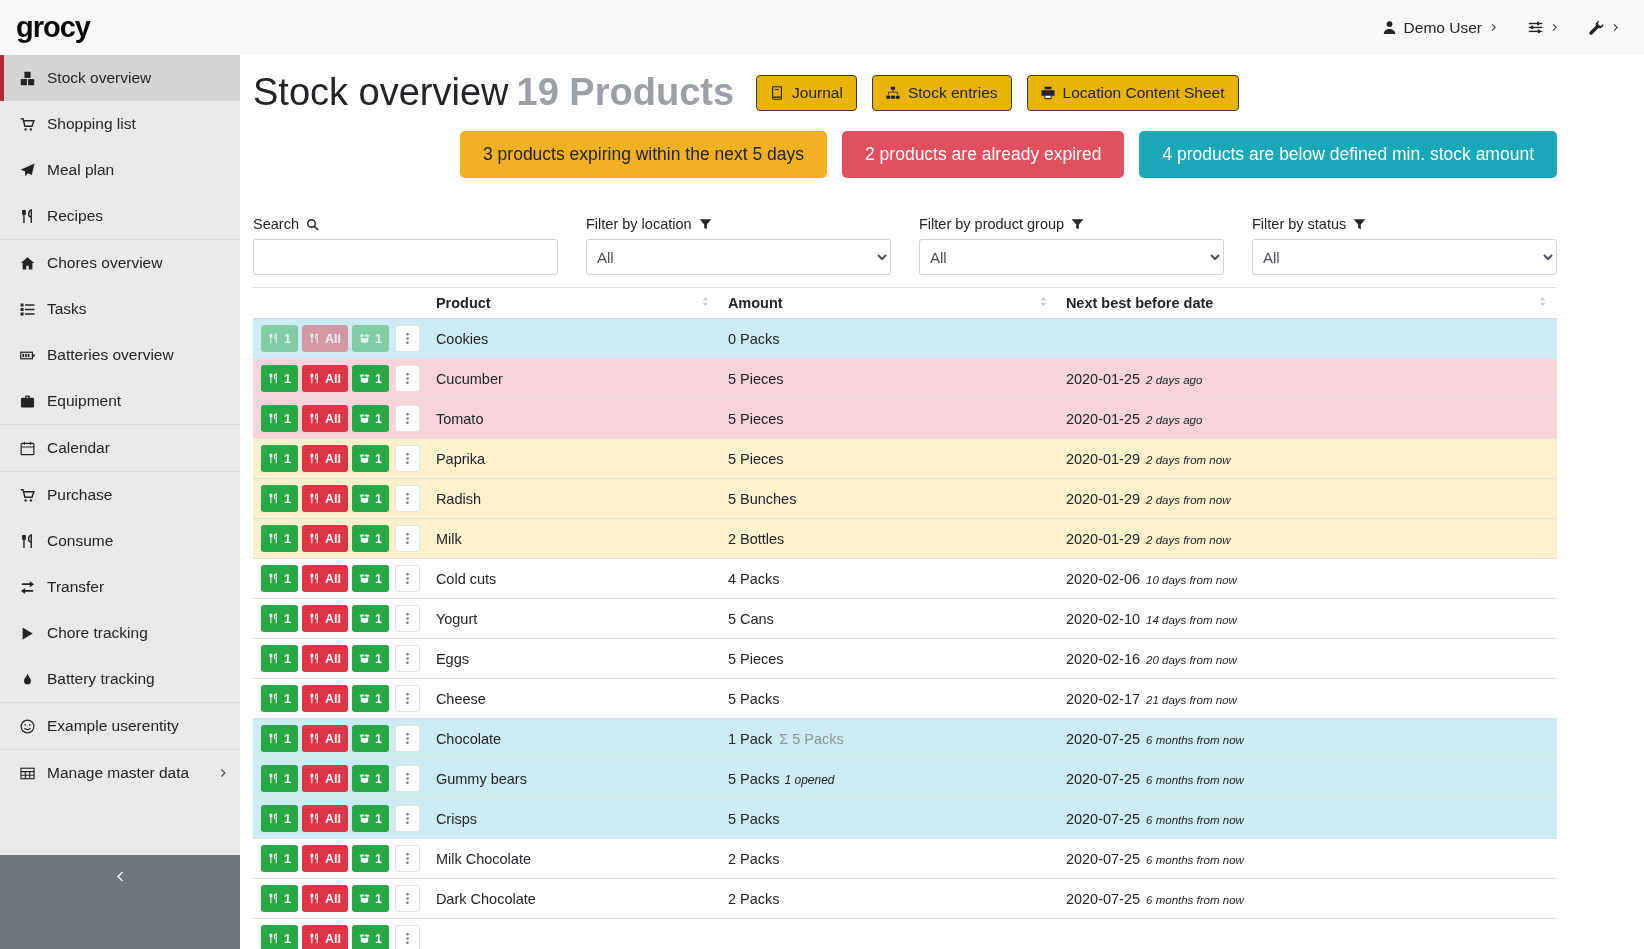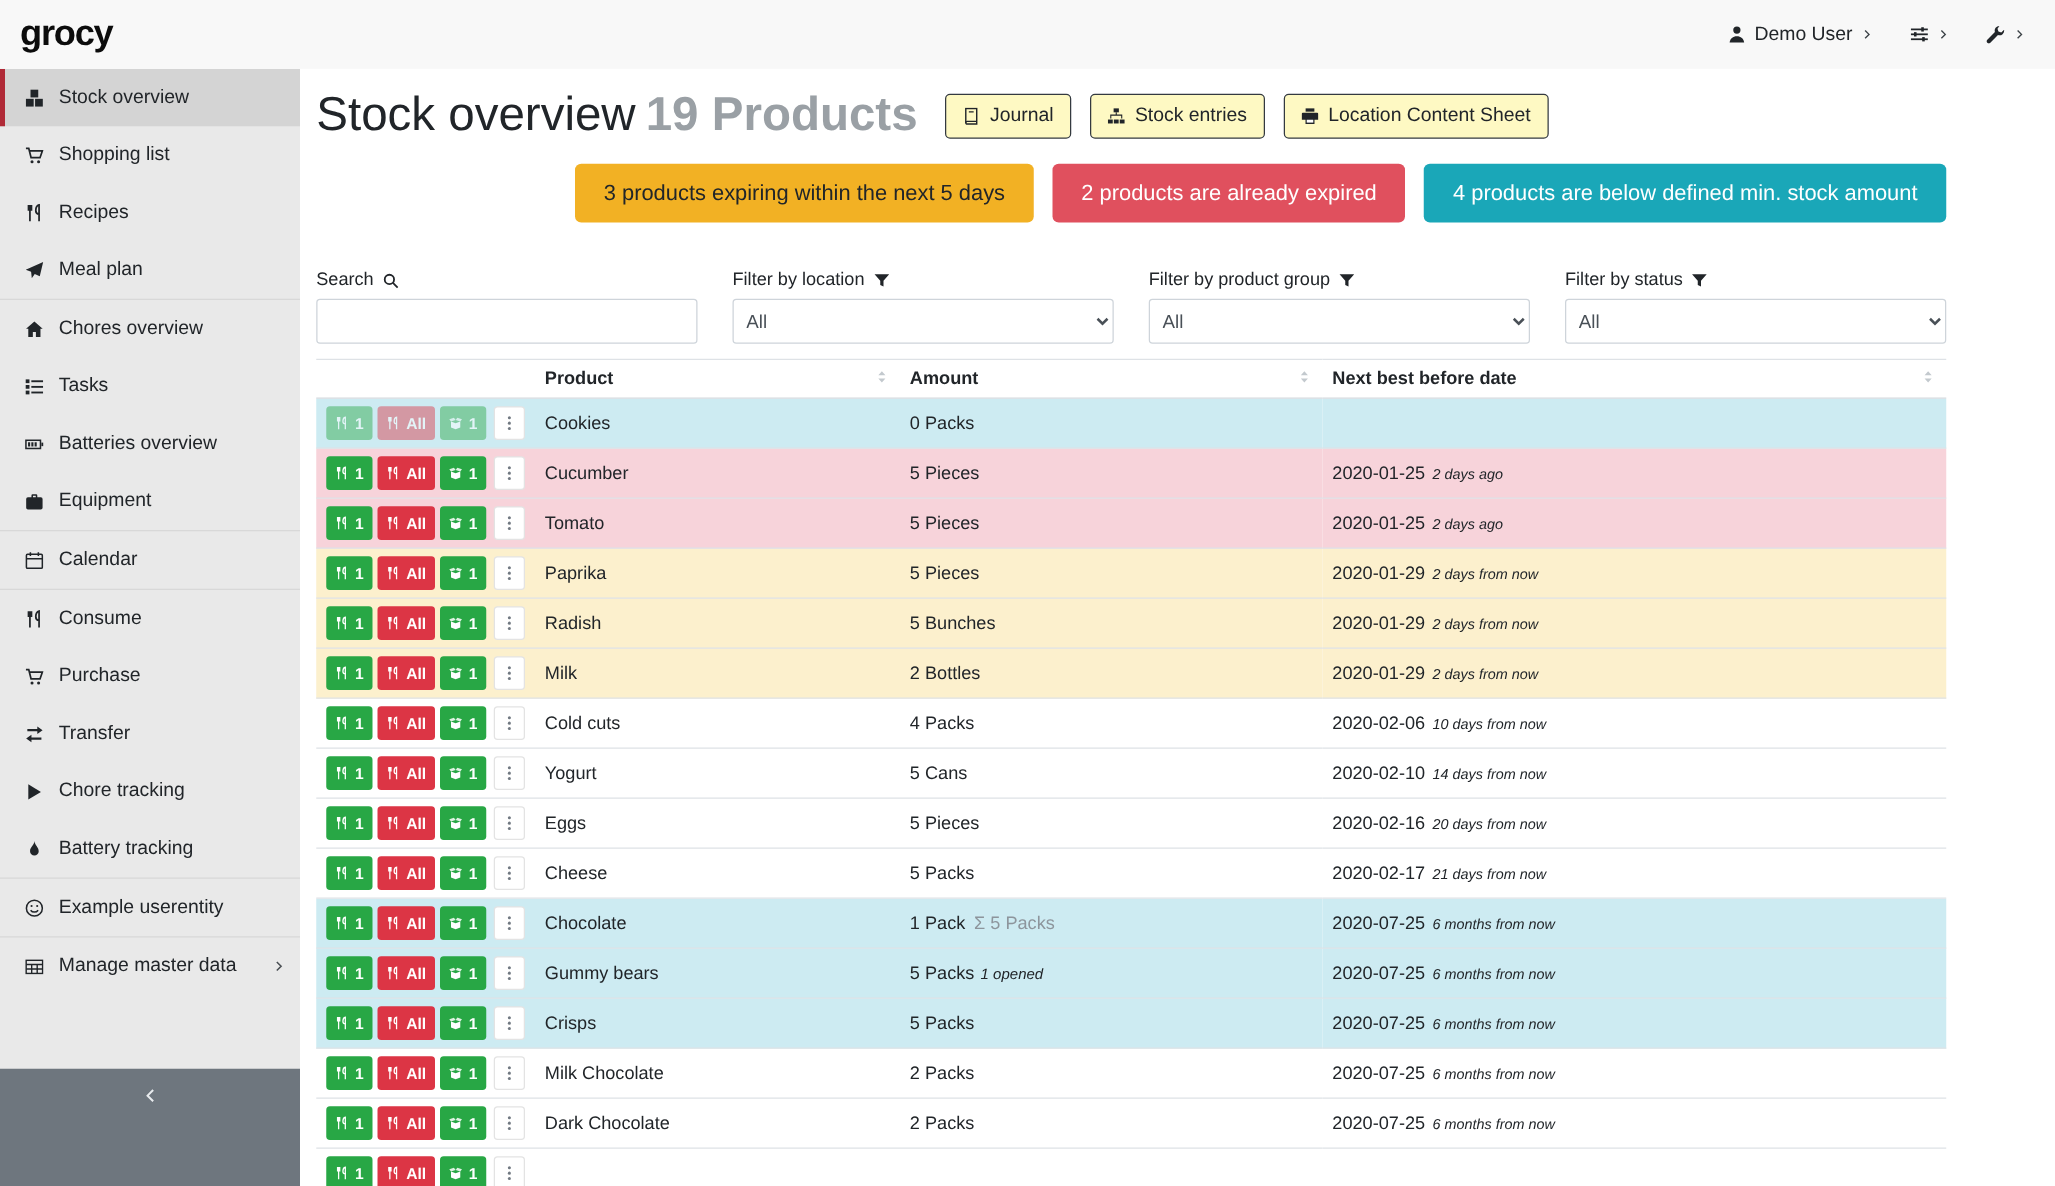--- a/index.html
+++ b/index.html
@@ -48,21 +48,21 @@
   .main {
     position: absolute; left: 240px; top: 55px; right: 0; bottom: 0;
     padding: 16px 87px 0 13px; overflow: hidden; background: #fff;
   }
   .title-row { display: flex; align-items: center; gap: 22px; }
   .page-title { font-size: 38px; font-weight: 500; white-space: nowrap; }
   .page-subtitle { color: #9aa0a5; font-weight: 700; margin-left: 8px; }
   .toolbar { display: flex; gap: 15px; }
   .tbtn {
     display: inline-flex; align-items: center; gap: 8px; border: 1px solid #343a40;
-    background: #fef9c3; font-size: 15.5px; color: #212529; padding: 8px 13px;
+    background: #eab308; font-size: 15.5px; color: #212529; padding: 8px 13px;
     border-radius: 4px; cursor: pointer; font-family: inherit; white-space: nowrap;
   }
   .tbtn-icon svg { width: 14px; height: 14px; }
 
   .alerts { display: flex; gap: 15px; margin-top: 17px; justify-content: flex-end; }
   .alert { padding: 13px 23px; border-radius: 5px; font-size: 17.5px; cursor: pointer; white-space: nowrap; }
 
   .filter-row { display: flex; gap: 28px; margin-top: 38px; }
   .fcol { flex: 1; min-width: 0; }
   .flabel { display: flex; align-items: center; gap: 7px; font-size: 14.5px; margin-bottom: 7px; }
@@ -173,34 +173,34 @@
           <svg viewBox="0 0 16 16" fill="none" stroke="currentColor" stroke-width="1.5">
             <path d="M0.8 1.8h2.4l2 8h7.6l2-5.8H4"></path>
             <circle cx="6" cy="13.2" r="1.3" fill="currentColor" stroke="none"></circle>
             <circle cx="11.6" cy="13.2" r="1.3" fill="currentColor" stroke="none"></circle>
           </svg>
         </span>
         <span class="s-label">Shopping list</span>
       </div>
       <div class="side-item">
         <span class="s-icon">
+          <svg viewBox="0 0 16 16" fill="currentColor">
+            <path d="M15.5.6L.6 7.2l4.6 1.7.6 5.5 2.5-3.6 4.3 2z"></path>
+          </svg>
+        </span>
+        <span class="s-label">Meal plan</span>
+      </div>
+      <div class="side-item">
+        <span class="s-icon">
           <svg viewBox="0 0 16 16" fill="none" stroke="currentColor" stroke-width="1.5">
             <path d="M3 1v5M5.5 1v5M4.2 1v14"></path>
             <path d="M12 15V1c-1.8.5-2.8 2.7-2.8 4.7 0 1.9 1 3 2.8 3.1"></path>
           </svg>
         </span>
         <span class="s-label">Recipes</span>
-      </div>
-      <div class="side-item">
-        <span class="s-icon">
-          <svg viewBox="0 0 16 16" fill="currentColor">
-            <path d="M15.5.6L.6 7.2l4.6 1.7.6 5.5 2.5-3.6 4.3 2z"></path>
-          </svg>
-        </span>
-        <span class="s-label">Meal plan</span>
       </div>
       <div class="side-divider"></div>
       <div class="side-item">
         <span class="s-icon">
           <svg viewBox="0 0 16 16" fill="currentColor">
             <path d="M8 1.2L.9 7.5h1.9v7h3.9v-4.2h2.6v4.2h3.9v-7h1.9z"></path>
           </svg>
         </span>
         <span class="s-label">Chores overview</span>
       </div>
@@ -244,35 +244,35 @@
             <rect x="1.2" y="2.6" width="13.6" height="12" rx="1"></rect>
             <path d="M1.2 6.4h13.6M4.6 0.8v3.2M11.4 0.8v3.2"></path>
           </svg>
         </span>
         <span class="s-label">Calendar</span>
       </div>
       <div class="side-divider"></div>
       <div class="side-item">
         <span class="s-icon">
           <svg viewBox="0 0 16 16" fill="none" stroke="currentColor" stroke-width="1.5">
-            <path d="M3 1v5M5.5 1v5M4.2 1v14"></path>
-            <path d="M12 15V1c-1.8.5-2.8 2.7-2.8 4.7 0 1.9 1 3 2.8 3.1"></path>
-          </svg>
-        </span>
-        <span class="s-label">Consume</span>
-      </div>
-      <div class="side-item">
-        <span class="s-icon">
-          <svg viewBox="0 0 16 16" fill="none" stroke="currentColor" stroke-width="1.5">
             <path d="M0.8 1.8h2.4l2 8h7.6l2-5.8H4"></path>
             <circle cx="6" cy="13.2" r="1.3" fill="currentColor" stroke="none"></circle>
             <circle cx="11.6" cy="13.2" r="1.3" fill="currentColor" stroke="none"></circle>
           </svg>
         </span>
         <span class="s-label">Purchase</span>
+      </div>
+      <div class="side-item">
+        <span class="s-icon">
+          <svg viewBox="0 0 16 16" fill="none" stroke="currentColor" stroke-width="1.5">
+            <path d="M3 1v5M5.5 1v5M4.2 1v14"></path>
+            <path d="M12 15V1c-1.8.5-2.8 2.7-2.8 4.7 0 1.9 1 3 2.8 3.1"></path>
+          </svg>
+        </span>
+        <span class="s-label">Consume</span>
       </div>
       <div class="side-item">
         <span class="s-icon">
           <svg viewBox="0 0 16 16" fill="currentColor">
             <path d="M10.5 1.2L15 4.4l-4.5 3.2V5.4H2V3.4h8.5zM5.5 8.4v2.2H14v2H5.5v2.2L1 11.6z"></path>
           </svg>
         </span>
         <span class="s-label">Transfer</span>
       </div>
       <div class="side-item">

